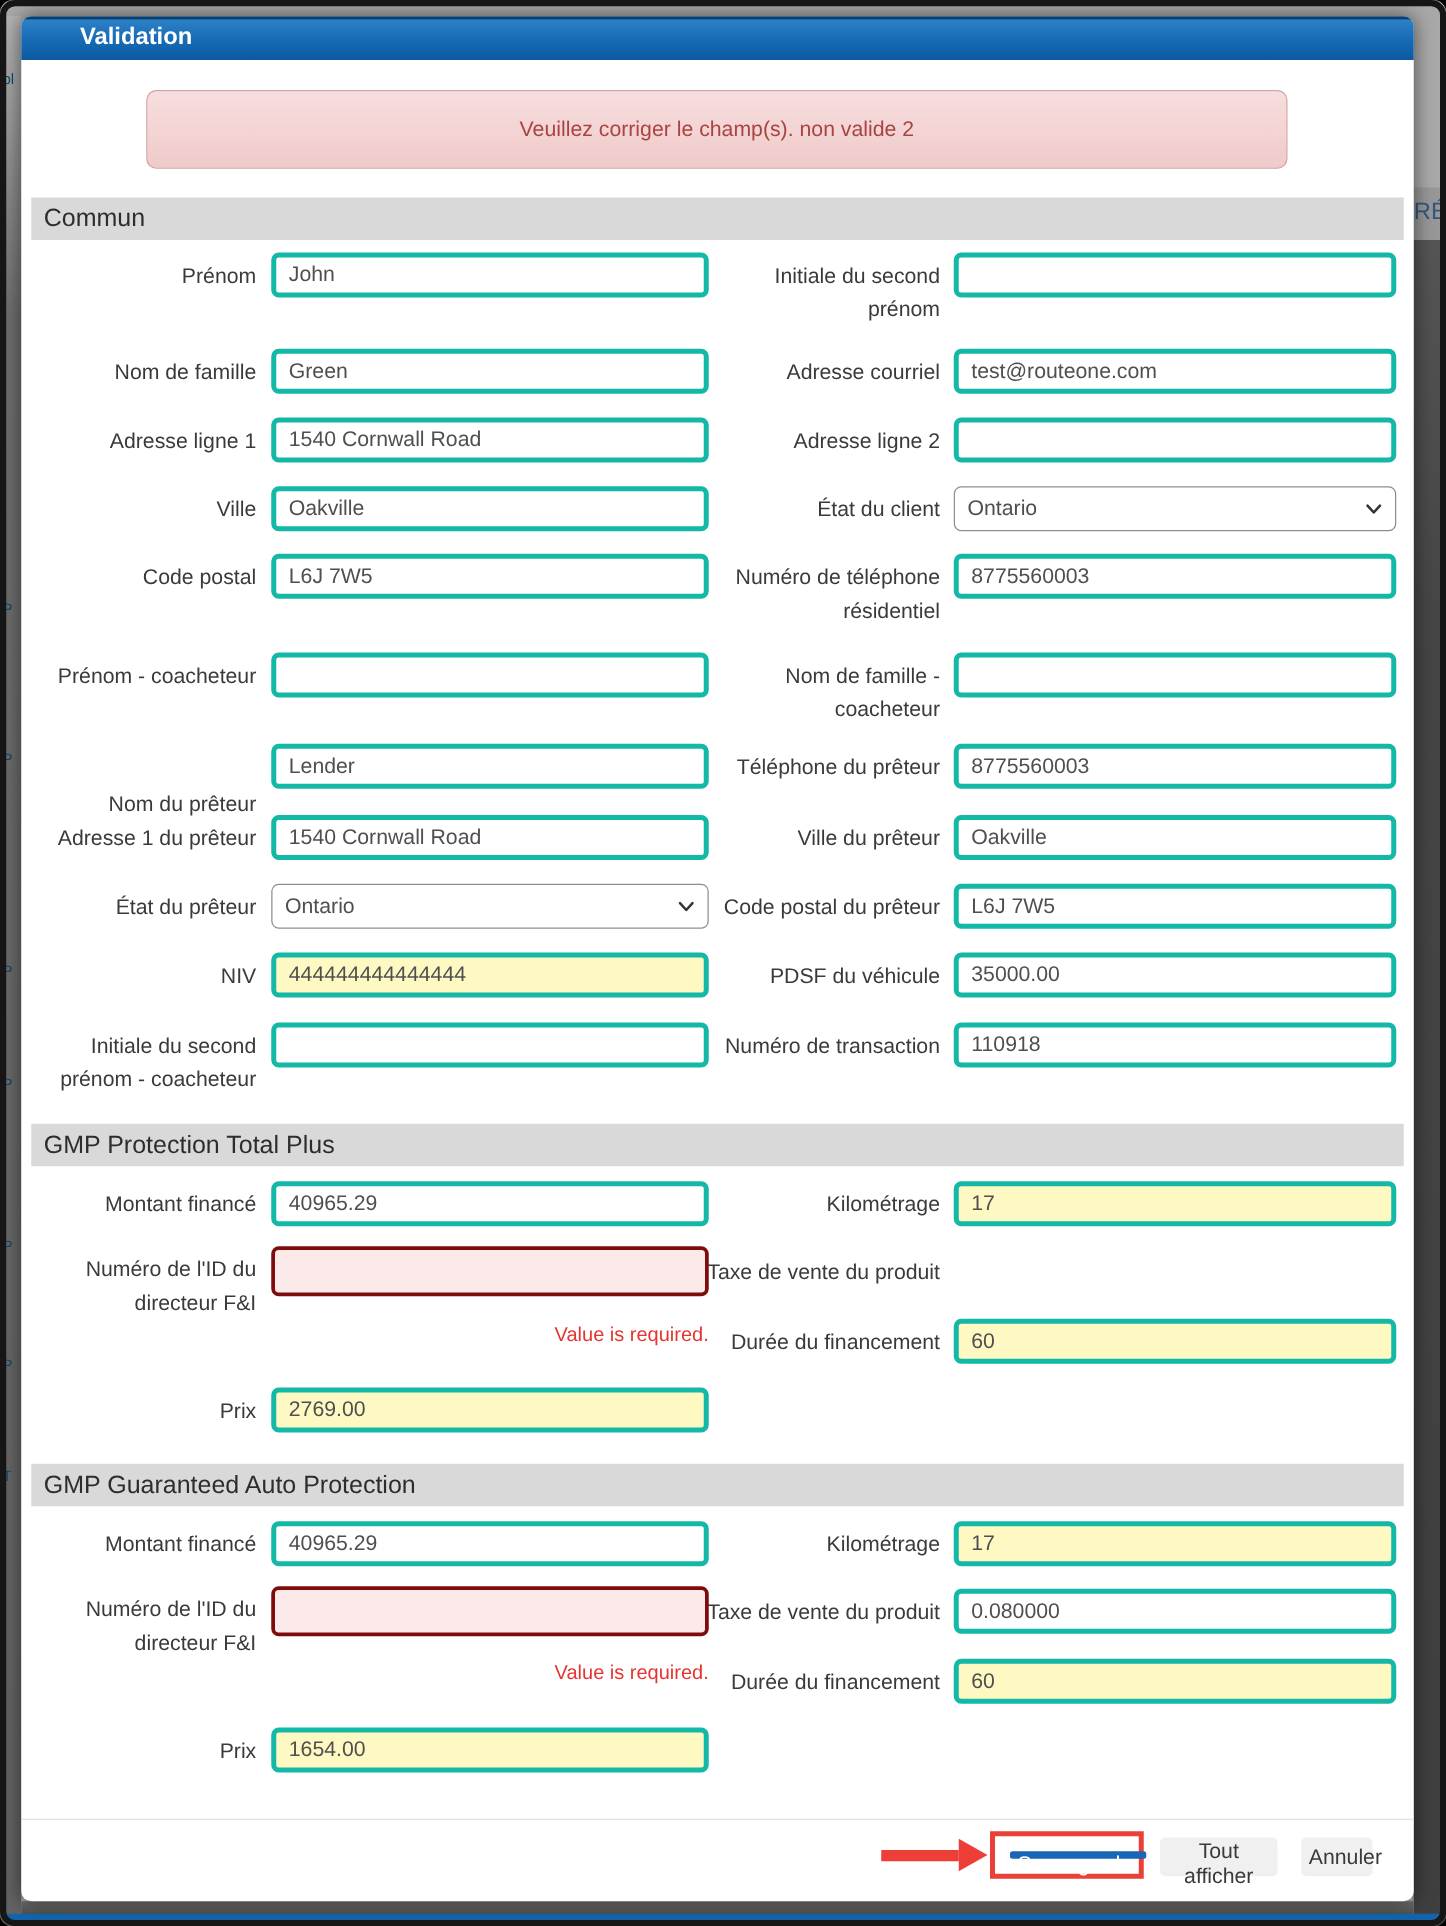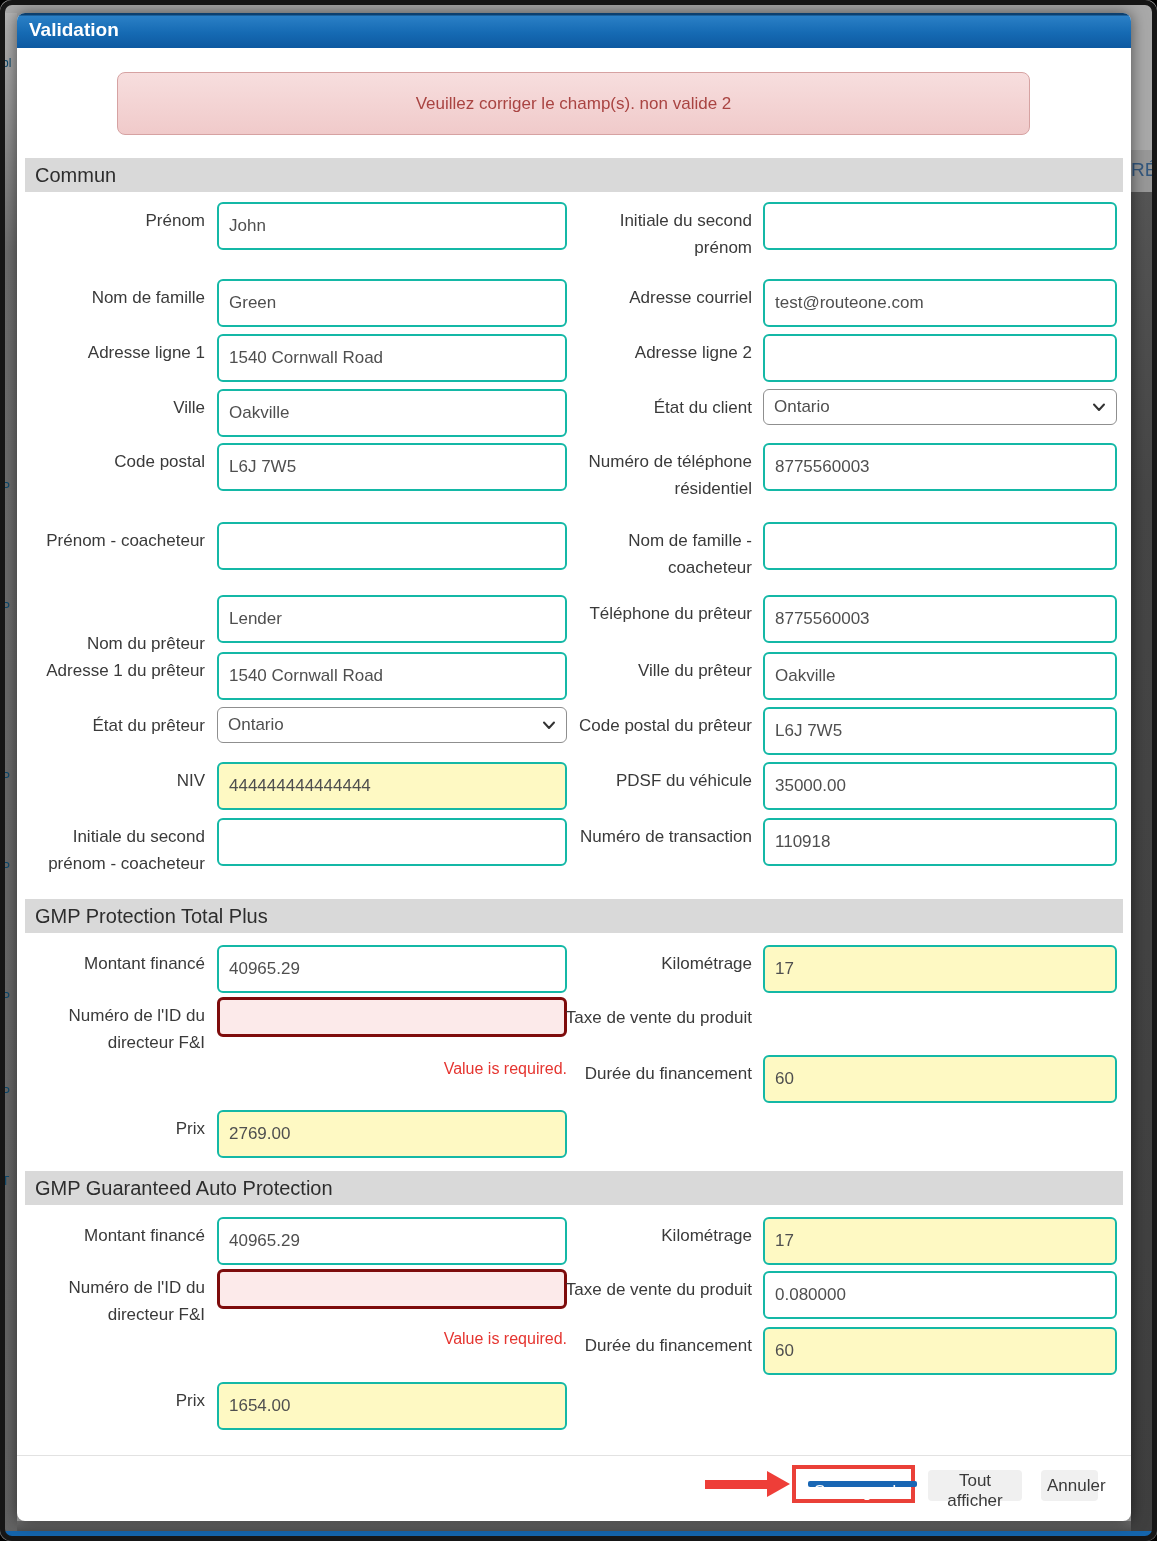--- a/index.html
+++ b/index.html
@@ -18,35 +18,35 @@
             background:linear-gradient(180deg,#555 0,#464646 300px,#3f3f3f 100%);z-index:1;}
   .bg-bottom{position:absolute;left:17px;top:1521px;width:1114px;bottom:0;
              background:linear-gradient(180deg,#707070,#333);z-index:1;}
   .blue-bar{position:absolute;left:4px;right:4px;top:1531px;height:7px;background:#1565ac;z-index:3;}
 
   
   .modal{position:absolute;left:17px;top:13px;width:1114px;height:1508px;background:#fff;
          border-radius:8px;box-shadow:0 0 16px rgba(0,0,0,.55);z-index:10;}
   .titlebar{position:absolute;left:0;top:0;width:100%;height:35px;border-radius:8px 8px 0 0;box-sizing:border-box;
             background:linear-gradient(180deg,#0c3f6e 0,#0c3f6e 2px,#2b80c6 3px,#166bb4 55%,#0d59a1 100%);}
-  .titlebar span{color:#fff;font-size:19px;font-weight:bold;line-height:34px;padding-left:12px;display:block;}
+  .titlebar span{color:#fff;font-size:19px;font-weight:bold;line-height:34px;padding-left:12px;display:block;margin-left:35px;}
 
   .banner{position:absolute;left:100px;top:59px;width:913px;height:63px;box-sizing:border-box;
           background:linear-gradient(180deg,#f7dede 0,#f0caca 100%);
           border:1px solid #d6a2a2;border-radius:8px;display:flex;align-items:center;justify-content:center;
           color:#a94442;font-size:17px;}
 
   .sect{position:absolute;left:8px;width:1098px;height:34px;background:#d9d9d9;box-sizing:border-box;
         font-size:20px;color:#2d2d2d;line-height:34px;padding-left:10px;}
 
   .lbl{position:absolute;text-align:right;font-size:17px;color:#3a3a3a;line-height:27px;padding-top:5px;box-sizing:border-box;}
   .lbl.L{left:8px;width:180px;}
   .lbl.R{left:543px;width:192px;}
 
-  .inp{position:absolute;height:48px;border:2px solid #14b8a6;border-radius:6px;background:#fff;
+  .inp{position:absolute;height:36px;border:4px solid #14b8a6;border-radius:6px;background:#fff;
        font-size:17px;color:#4f4f4f;padding:0 10px;box-sizing:border-box;font-family:inherit;outline:none;}
   .inp.L{left:200px;width:350px;}
   .inp.R{left:746px;width:354px;}
   .inp.dis{background:#fef9c3;}
   .inp.err{border:3px solid #7e0c0c;background:#fceaea;height:40px;}
 
   .sel{position:absolute;height:36px;border:1px solid #8f8f8f;border-radius:6px;background:#fff;box-sizing:border-box;
        display:flex;align-items:center;justify-content:space-between;padding:0 10px;font-size:17px;color:#4f4f4f;cursor:default;}
   .sel.L{left:200px;width:350px;}
   .sel.R{left:746px;width:354px;}

